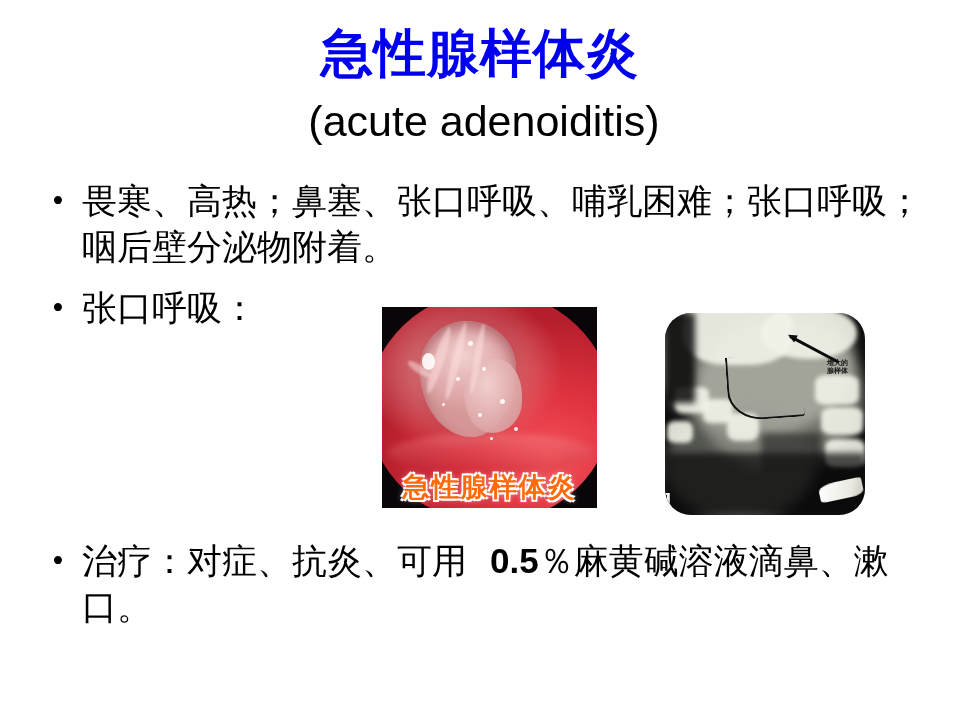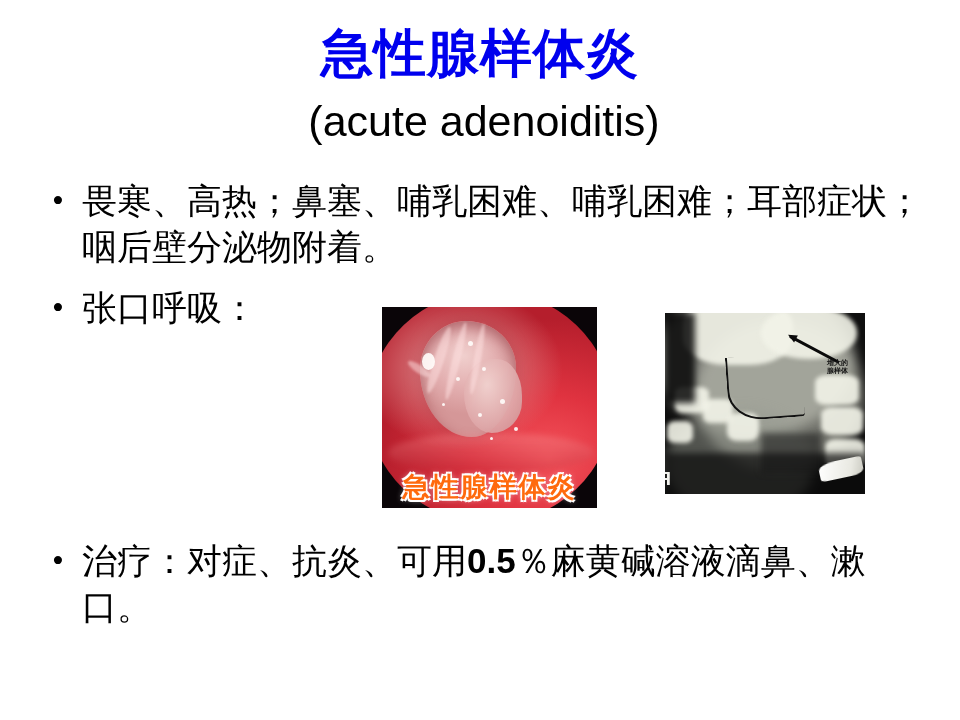--- a/index.html
+++ b/index.html
@@ -62,21 +62,21 @@
     flex: 1 1 auto;
     font-family: "DejaVu Serif", "Liberation Serif", serif;
     font-size: 35px;
     line-height: 46px;
     color: #000000;
   }
   .b1 { left: 52px; top: 178px; width: 870px; }
   .b2 { left: 52px; top: 285px; width: 380px; }
   .b3 { left: 52px; top: 538px; width: 880px; }
 
-  .num-bold { font-family: "Liberation Sans", "DejaVu Sans", sans-serif; font-weight: bold; }
+  .num-bold { font-family: "Liberation Sans", "DejaVu Sans", sans-serif; font-weight: bold; margin-left: 23px; }
 
   
   .endo {
     position: absolute;
     left: 382px;
     top: 307px;
     width: 215px;
     height: 201px;
     background: #0a0508;
     overflow: hidden;
@@ -157,23 +157,24 @@
       0 0 6px rgba(255,255,255,0.85);
     white-space: nowrap;
   }
 
   
   .xray {
     position: absolute;
     left: 665px;
     top: 313px;
     width: 200px;
-    height: 181px;
+    height: 202px;
     background: #0f0f0f;
     overflow: hidden;
+    border-radius: 26px;
   }
   .xray-img { position: absolute; inset: 0; }
   .xr-soft {
     position: absolute;
     background: rgba(210,212,200,0.55);
     filter: blur(6px);
     border-radius: 50%;
   }
   .xr-bone {
     position: absolute;
@@ -255,21 +256,21 @@
   }
 </style>
 </head>
 <body>
 
 <div class="title-zh">急性腺样体炎</div>
 <div class="title-en">(acute adenoiditis)</div>
 
 <div class="bullet b1">
   <span class="bullet-dot">•</span>
-  <span class="bullet-text">畏寒、高热；鼻塞、哺乳困难、哺乳困难；耳部症状；咽后壁分泌物附着。</span>
+  <span class="bullet-text">畏寒、高热；鼻塞、张口呼吸、哺乳困难；张口呼吸；咽后壁分泌物附着。</span>
 </div>
 
 <div class="bullet b2">
   <span class="bullet-dot">•</span>
   <span class="bullet-text">张口呼吸：</span>
 </div>
 
 <div class="endo">
   <div class="endo-disc"></div>
   <div class="endo-mass"></div>

